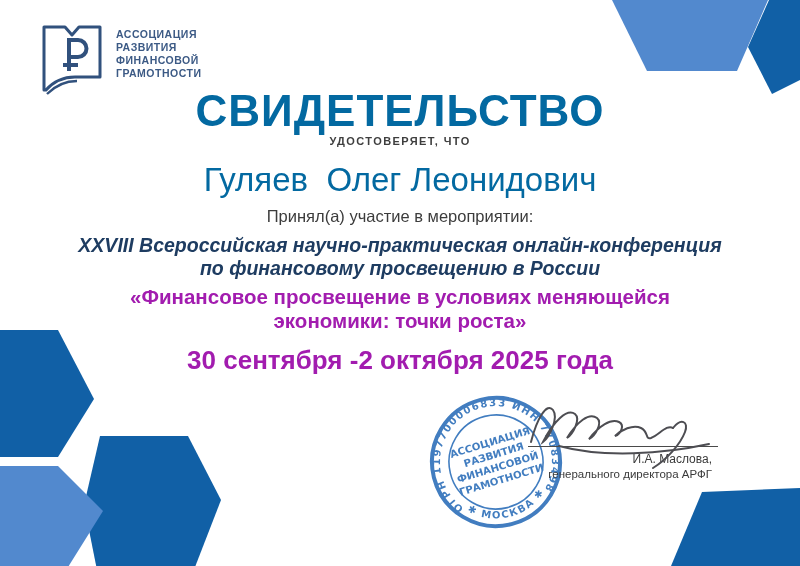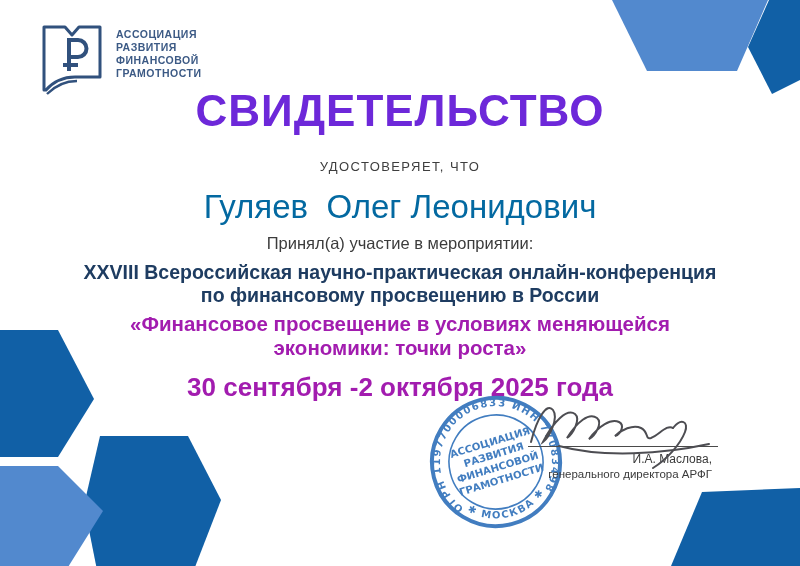--- a/index.html
+++ b/index.html
@@ -8,25 +8,25 @@
     overflow:hidden;font-family:"Liberation Sans",sans-serif;margin:0 auto;
   }
   .decor{position:absolute;inset:0;z-index:0;}
   
   .logo{position:absolute;left:40px;top:20px;display:flex;align-items:flex-start;z-index:1;}
   .logo-icon{width:64px;height:78px;}
   .logo-text{margin-left:12px;margin-top:8px;color:#3c5a85;font-weight:700;
     font-size:10.5px;line-height:13px;letter-spacing:0.5px;}
   
   .center-col{position:absolute;left:0;right:0;top:88px;text-align:center;z-index:1;}
-  .title{color:#6d28d9;font-weight:700;font-size:44px;letter-spacing:1px;line-height:1.05;}
-  .subtitle{margin-top:25px;color:#3e3e3e;font-size:13px;font-weight:400;letter-spacing:1.4px;}
+  .title{color:#0369a1;font-weight:700;font-size:44px;letter-spacing:1px;line-height:1.05;}
+  .subtitle{margin-top:1px;color:#3e3e3e;font-size:11px;font-weight:700;letter-spacing:1.4px;}
   .recipient{margin-top:14px;color:#0369a1;font-size:33px;font-weight:400;white-space:pre;}
   .participation{margin-top:8px;color:#3c3c3c;font-size:16.5px;}
-  .event{margin-top:8px;color:#1e3c61;font-weight:700;font-size:19.5px;line-height:23px;}
+  .event{margin-top:8px;color:#1e3c61;font-weight:700;font-size:19.5px;line-height:23px;font-style:italic;}
   .quote{margin-top:5px;color:#a21caf;font-weight:700;font-size:20.5px;line-height:23.5px;}
   .date{margin-top:13px;color:#a21caf;font-weight:700;font-size:26px;}
   
   .stamp{position:absolute;left:426px;top:392px;width:140px;height:140px;
     transform:rotate(-14deg);z-index:2;opacity:0.92;}
   .stamp svg text{font-family:"DejaVu Sans",sans-serif;}
   .ring-text{font-size:10px;font-weight:700;letter-spacing:1.5px;fill:#3273bb;}
   .bottom-text{font-size:10px;font-weight:700;letter-spacing:1.5px;fill:#3273bb;}
   .stamp-center text{font-size:10.2px;font-weight:700;fill:#3273bb;text-anchor:middle;}
   

